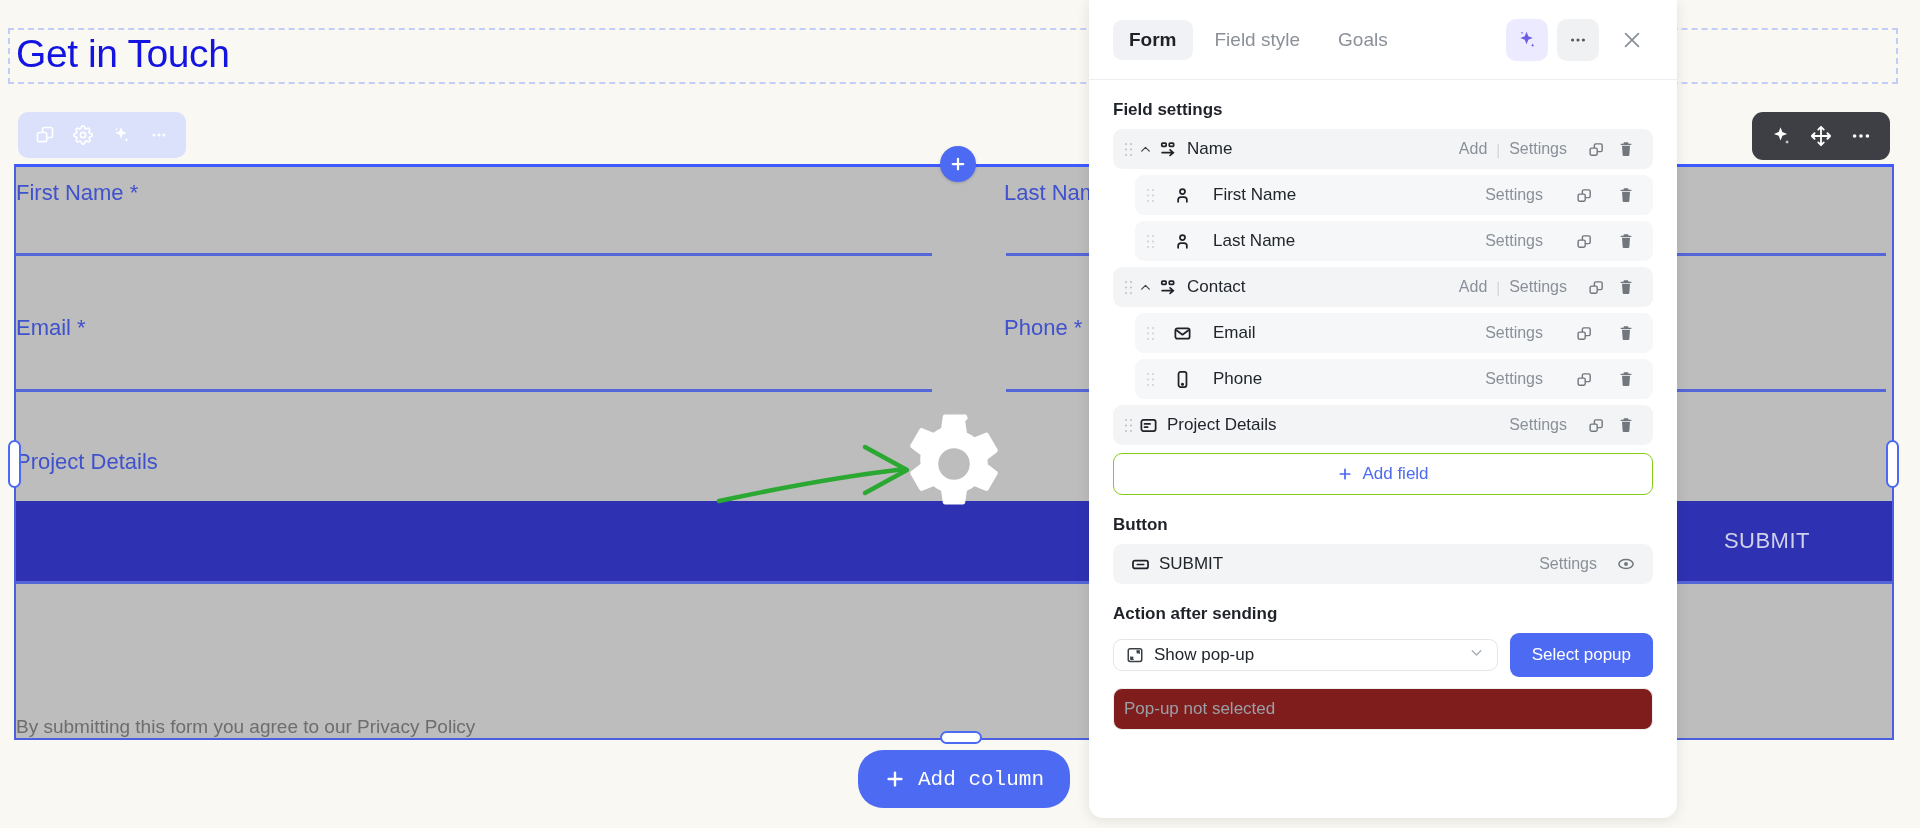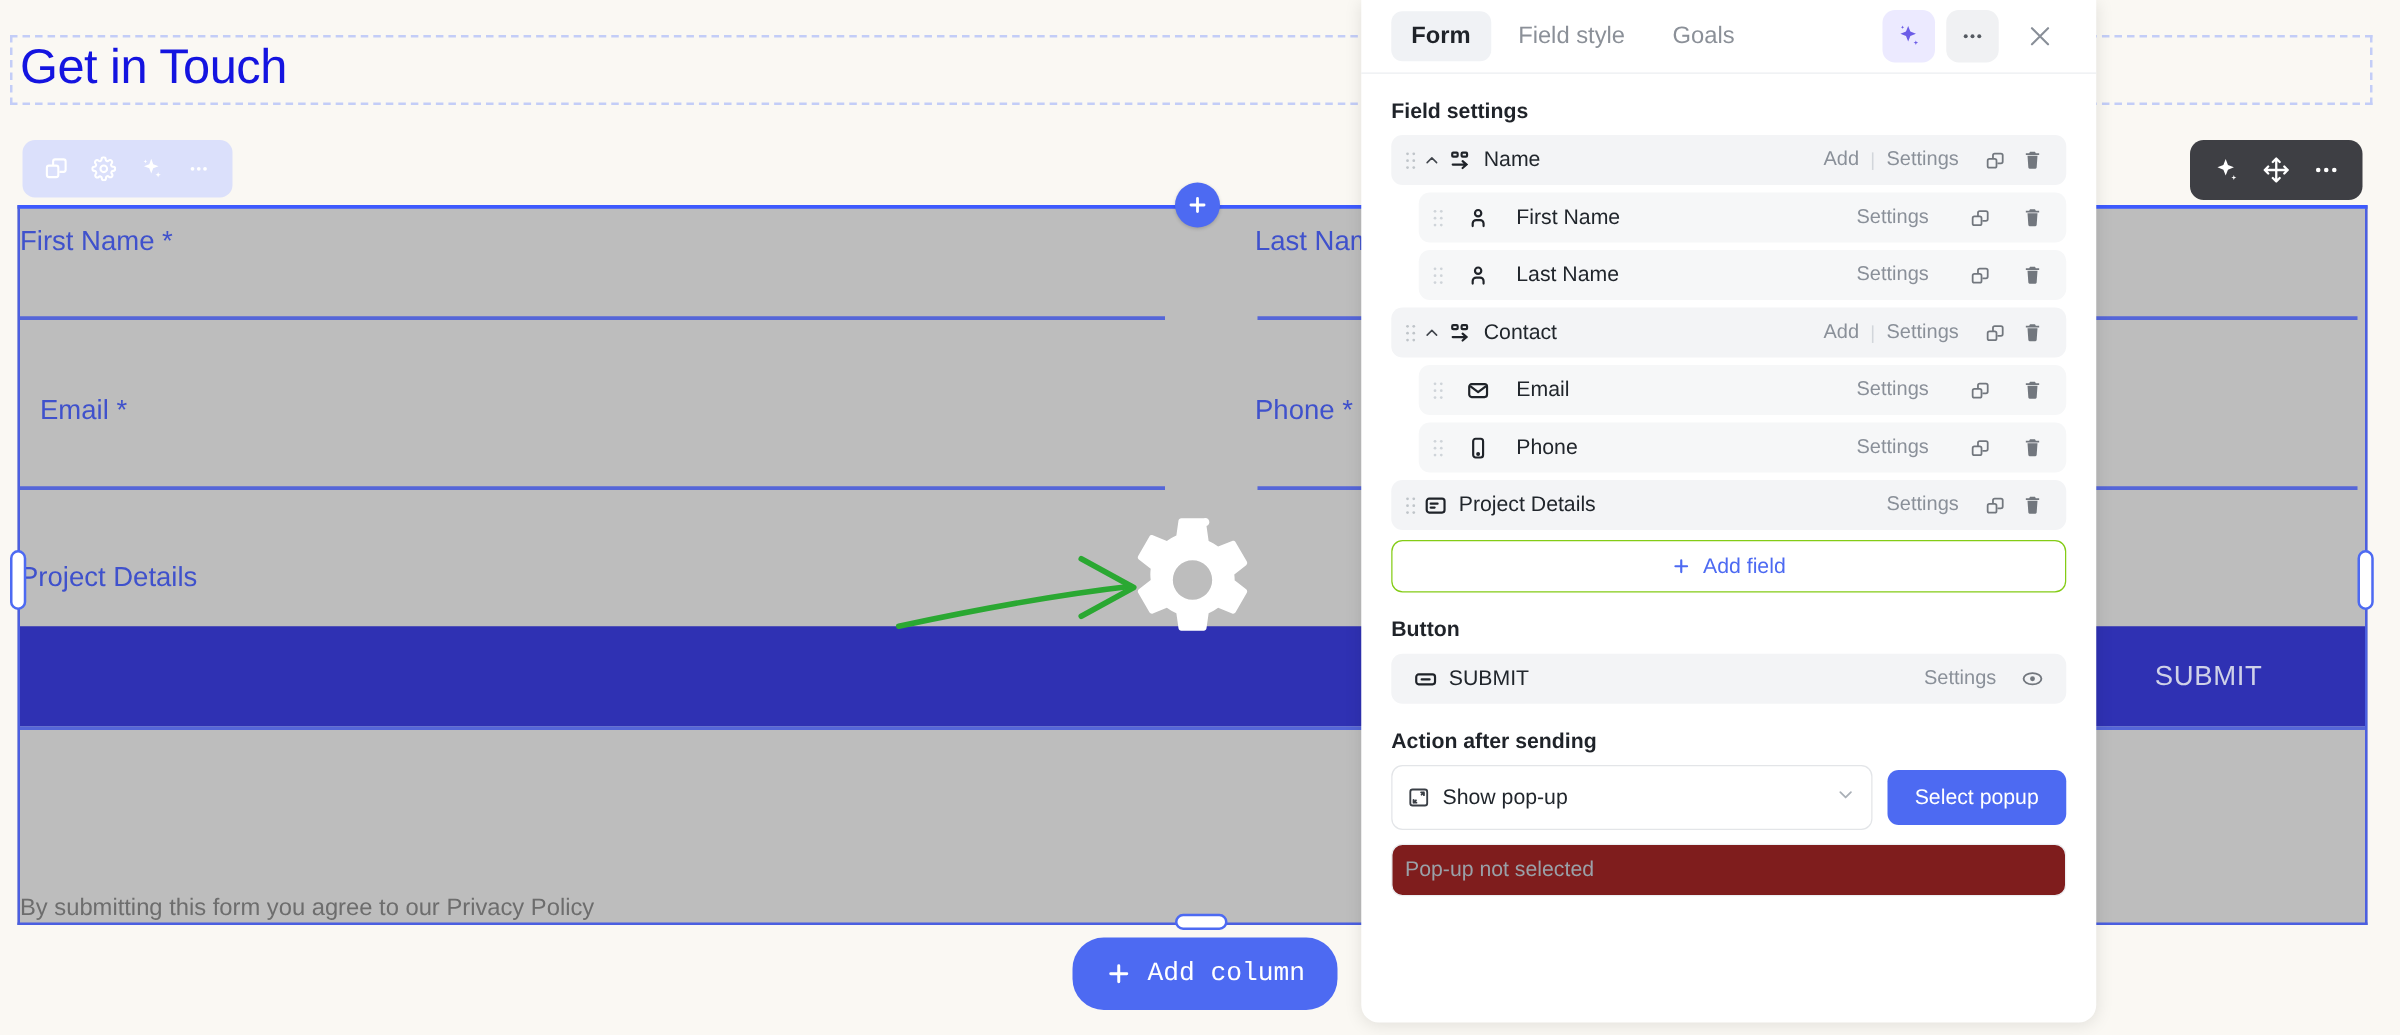--- a/index.html
+++ b/index.html
@@ -92,21 +92,21 @@
   .green-arrow { position: absolute; left: 715px; top: 425px; width: 230px; height: 90px; }
 
   
   #panel {
     position: absolute; left: 1089px; top: 0; width: 588px; height: 818px;
     background: #ffffff; border-radius: 0 0 14px 14px;
     box-shadow: 0 2px 14px rgba(0,0,0,.10);
     display: flex; flex-direction: column;
   }
   .panel-head {
-    height: 59px; display: flex; align-items: center; padding: 0 24px;
+    height: 80px; display: flex; align-items: center; padding: 0 24px;
     border-bottom: 1px solid #eceef1; flex: 0 0 auto;
   }
   .tabs { display: flex; align-items: center; gap: 6px; flex: 1; }
   .tab {
     font-size: 19px; color: #8b9098; padding: 9px 16px; border-radius: 9px;
     cursor: pointer; white-space: nowrap;
   }
   .tab.active { background: #f0f2f5; color: #1f2329; font-weight: bold; }
   .head-btn {
     width: 42px; height: 42px; border-radius: 10px;
@@ -143,21 +143,21 @@
   .add-field-btn {
     width: 100%; height: 42px; margin-top: 8px;
     border: 1px solid #84cc16; border-radius: 9px; background: #fff;
     color: #4d6af2; font-size: 17px; display: flex; align-items: center;
     justify-content: center; gap: 9px; cursor: pointer;
     font-family: "Liberation Sans", sans-serif;
   }
 
   .action-row { display: flex; gap: 12px; align-items: center; }
   .select-box {
-    flex: 1; height: 52px; border: 1px solid #e3e5e8; border-radius: 9px;
+    flex: 1; height: 32px; border: 1px solid #e3e5e8; border-radius: 9px;
     background: #fff; display: flex; align-items: center; padding: 0 12px;
     font-size: 17px; color: #21262c; cursor: pointer;
   }
   .select-box .sel-ico { margin-right: 10px; display:flex; color:#3a3f46; }
   .select-box .sel-label { flex: 1; }
   .select-box .chev { color: #aab0b7; }
   .primary-btn {
     height: 44px; padding: 0 22px; border-radius: 9px; border: none;
     background: #4d6af2; color: #fff; font-size: 17px; cursor: pointer;
     font-family: "Liberation Sans", sans-serif; white-space: nowrap;
@@ -217,21 +217,21 @@
       <div class="divider-line" style="left:0; top:354px; width:1876px;"></div>
 
       <div class="submit-bar" style="top:334px;">
         <span>SUBMIT</span>
       </div>
       <div class="divider-line" style="left:0; top:414px; width:1876px;"></div>
     </div>
 
     <div class="field-label" style="left:16px; top:180px;">First Name *</div>
     <div class="field-label" style="left:1004px; top:180px;">Last Name *</div>
-    <div class="field-label" style="left:32px; top:315px;">Email *</div>
+    <div class="field-label" style="left:16px; top:315px;">Email *</div>
     <div class="field-label" style="left:1004px; top:315px;">Phone *</div>
     <div class="field-label" style="left:16px; top:449px;">Project Details</div>
 
     <div class="privacy-text" style="left:16px; top:716px;">By submitting this form you agree to our Privacy Policy</div>
 
     <div class="plus-circle">
       <svg width="18" height="18" viewBox="0 0 24 24" fill="none" stroke="currentColor" stroke-width="3" stroke-linecap="round">
         <path d="M12 5v14M5 12h14"></path>
       </svg>
     </div>

